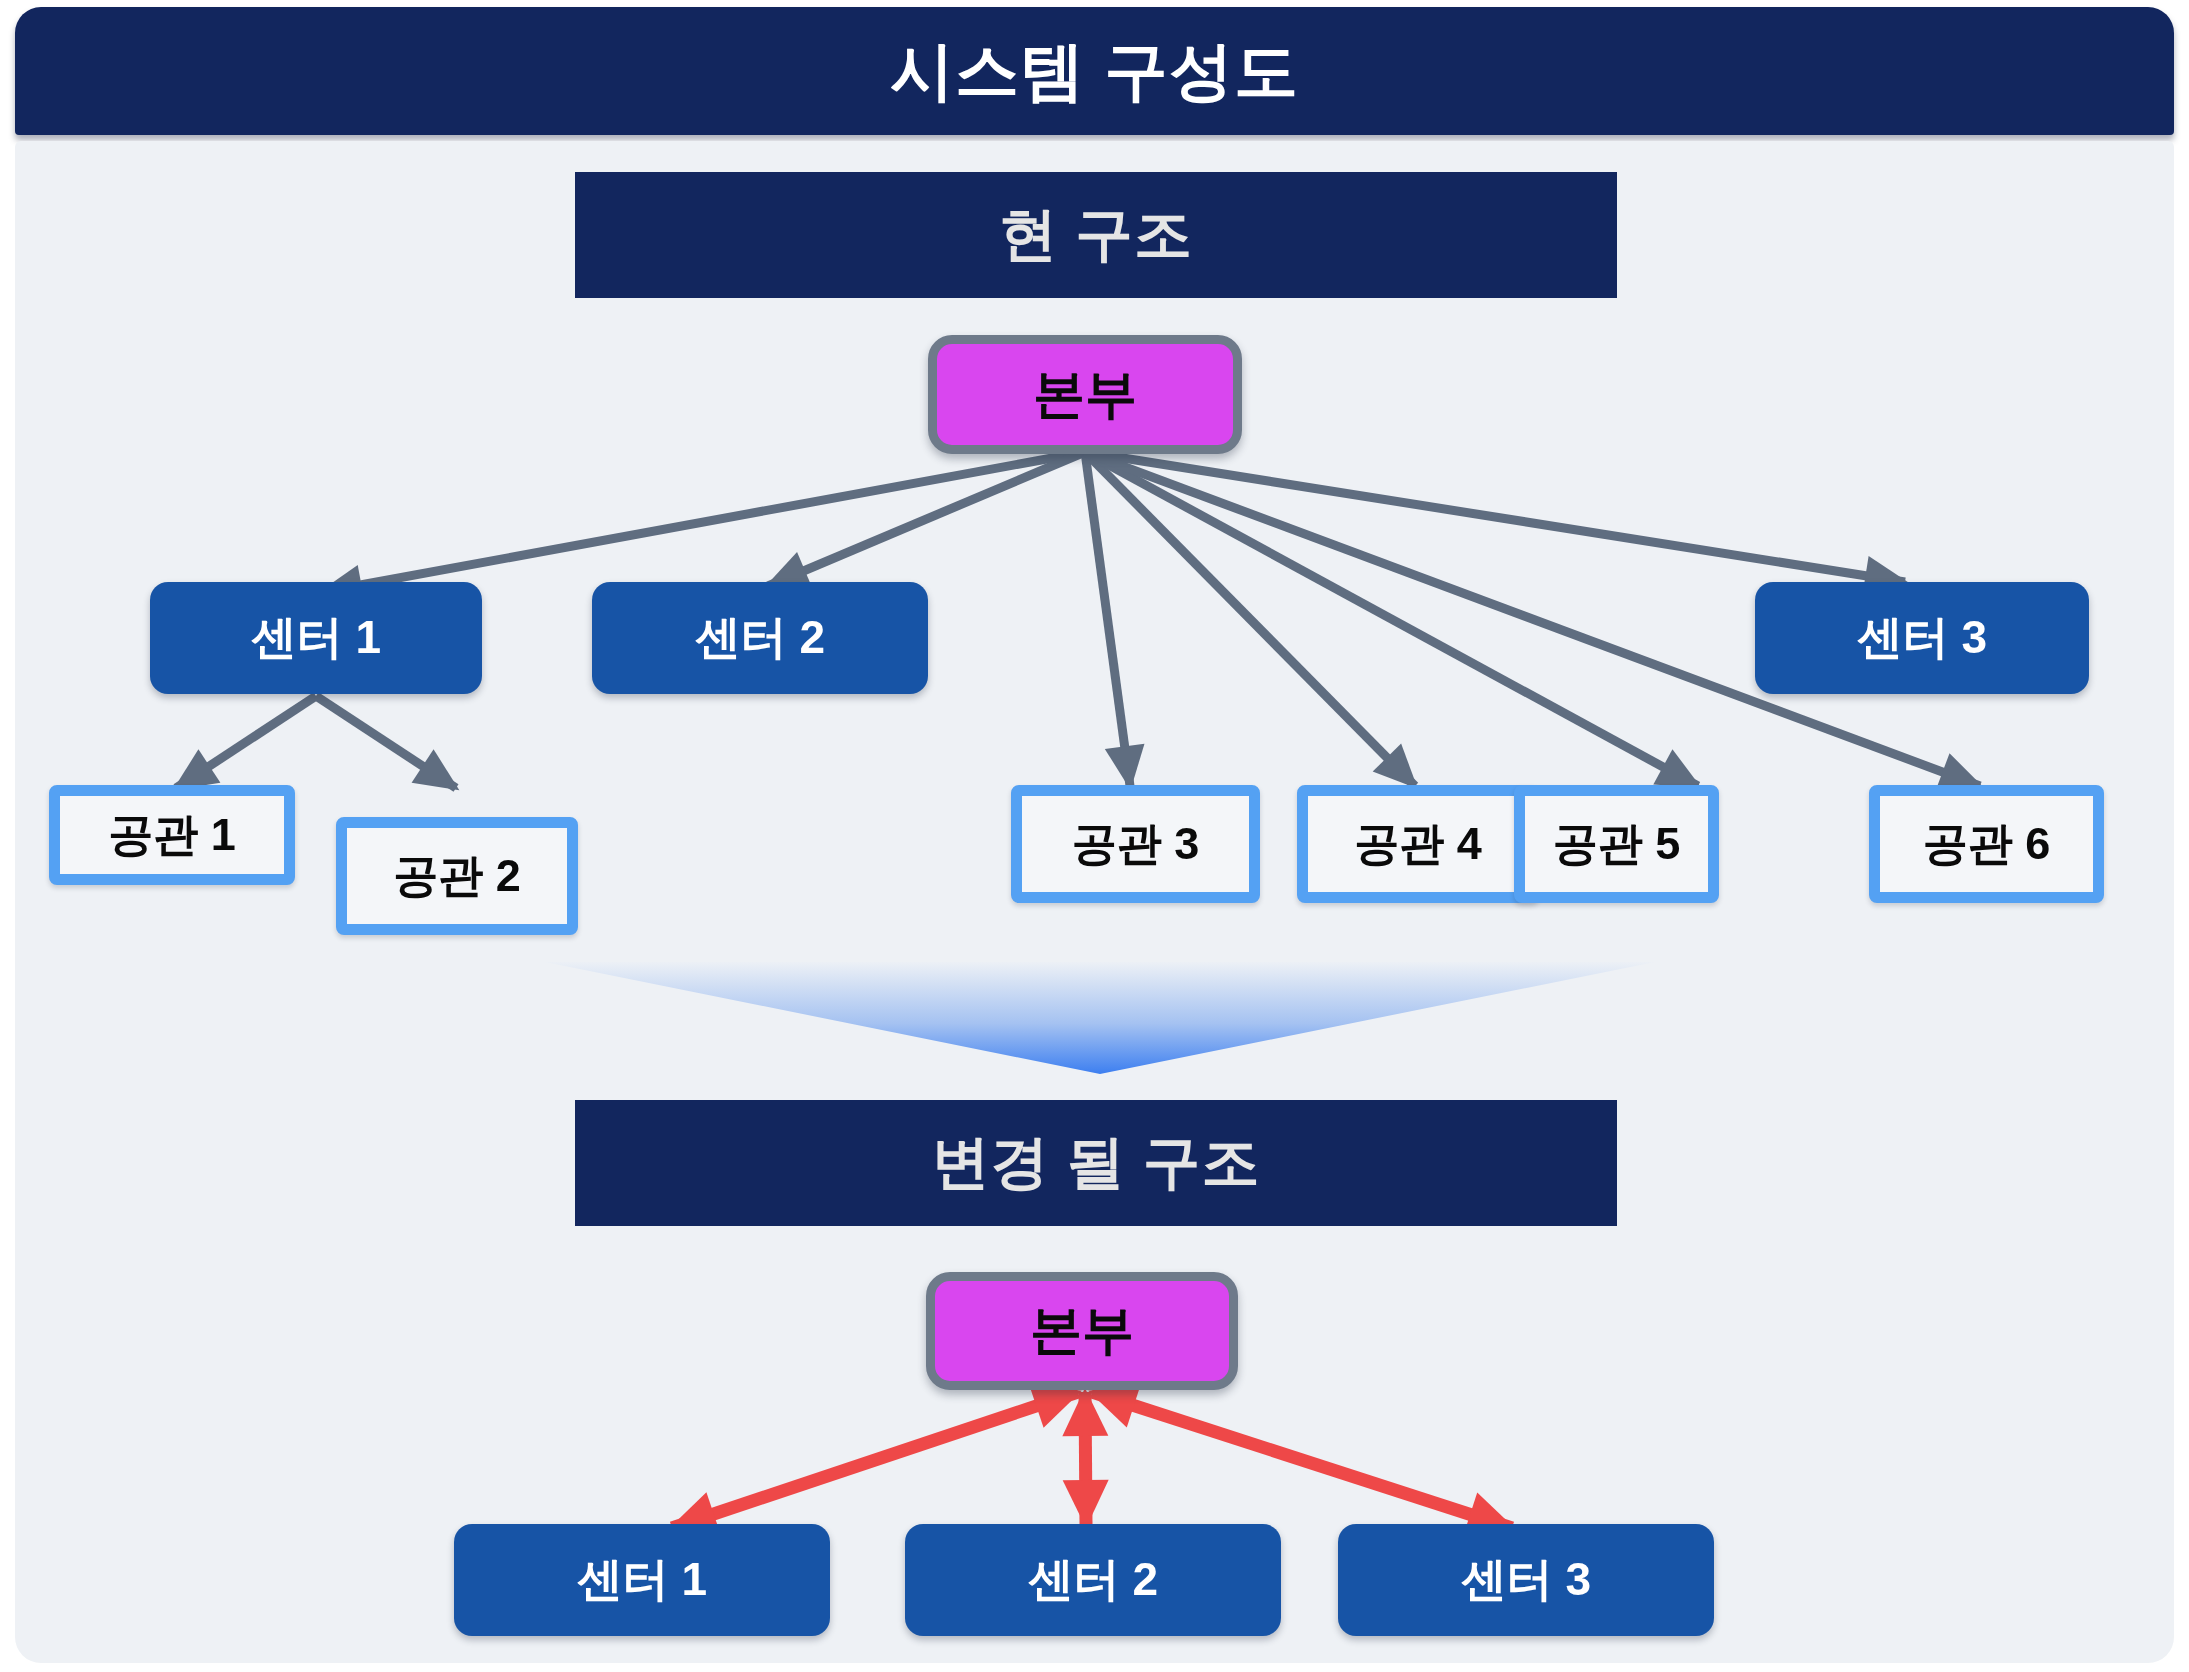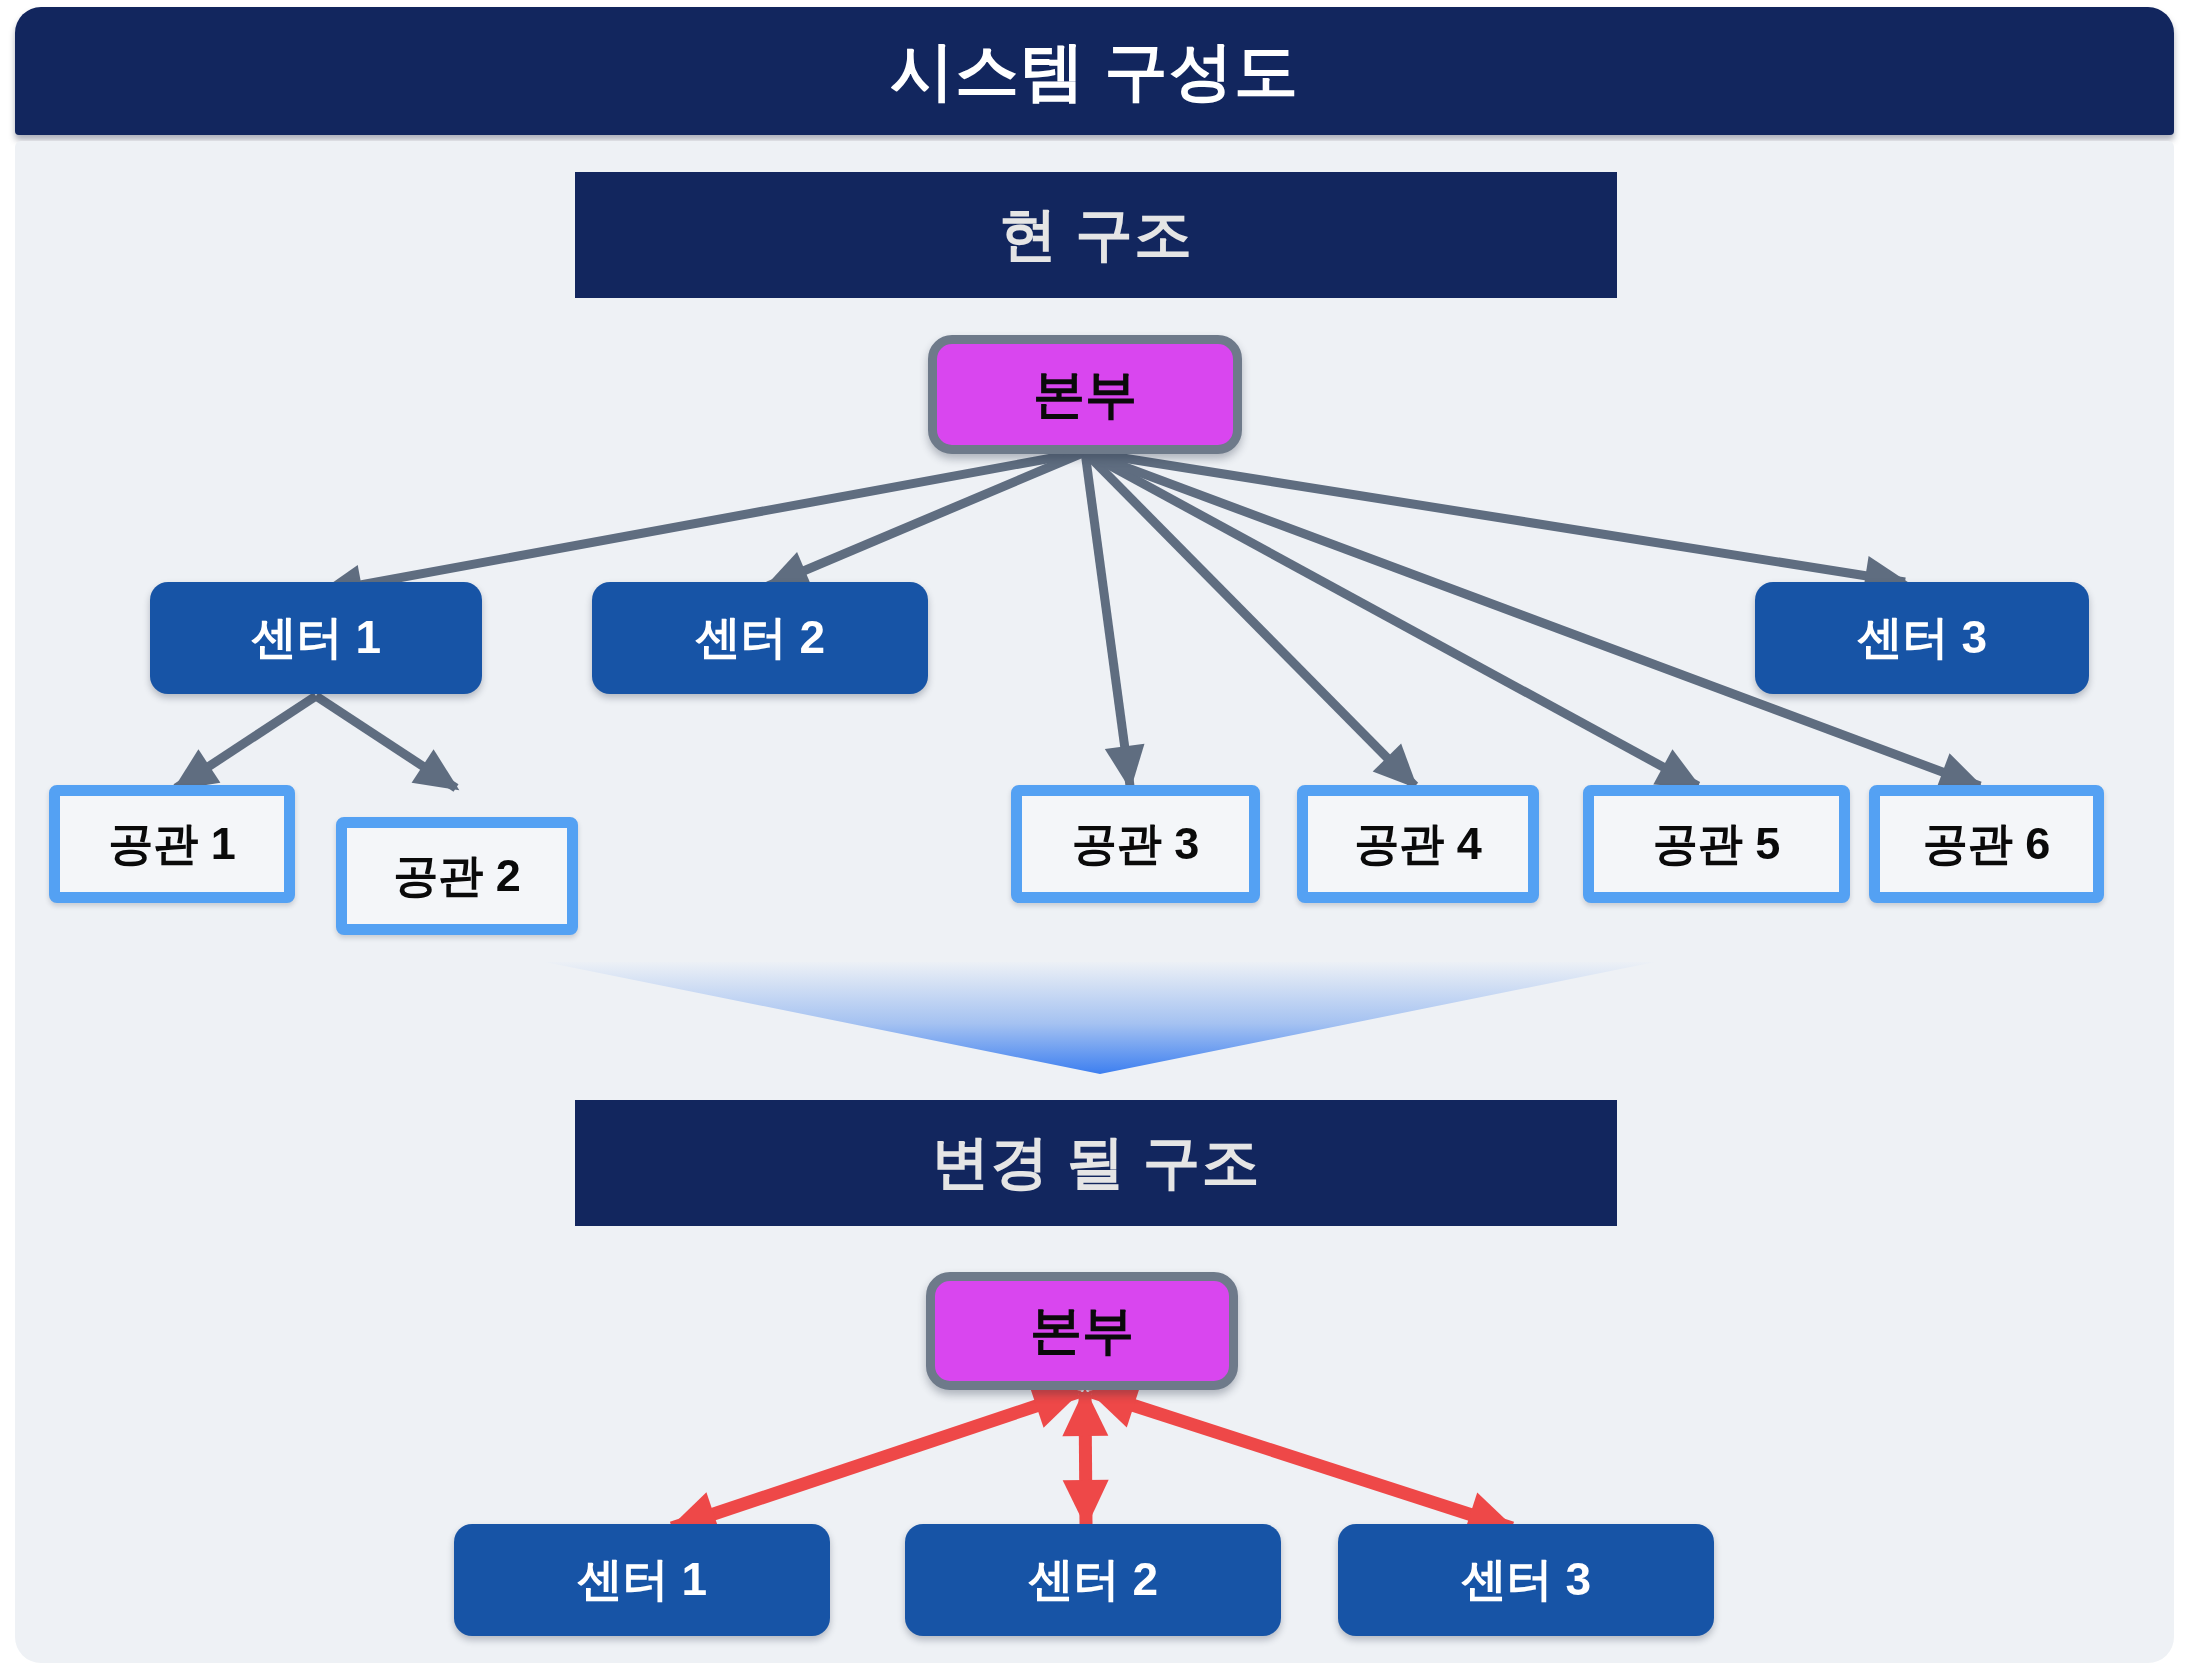--- a/index.html
+++ b/index.html
@@ -60,25 +60,25 @@
   .c3{left:1755px;top:582px;width:334px;height:112px;}
   .cb1{left:454px;top:1524px;width:376px;height:112px;}
   .cb2{left:905px;top:1524px;width:376px;height:112px;}
   .cb3{left:1338px;top:1524px;width:376px;height:112px;}
 
   .node-branch{
     background:var(--branch-fill);border:11px solid var(--branch-border);
     border-radius:8px;color:#0a0a0a;font-size:45px;
     box-shadow:0 3px 5px rgba(30,40,60,.18);
   }
-  .g1{left:49px;top:785px;width:246px;height:118px;}
+  .g1{left:49px;top:785px;width:246px;height:100px;}
   .g2{left:336px;top:817px;width:242px;height:118px;}
   .g3{left:1011px;top:785px;width:249px;height:118px;}
   .g4{left:1297px;top:785px;width:242px;height:118px;}
-  .g5{left:1583px;top:785px;width:267px;height:118px;}
+  .g5{left:1514px;top:785px;width:205px;height:118px;}
   .g6{left:1869px;top:785px;width:235px;height:118px;}
 
   .chevron{
     position:absolute;left:545px;top:962px;width:1110px;height:112px;
     background:linear-gradient(to bottom, rgba(222,234,252,0.10) 0%, rgba(140,178,240,0.75) 55%, var(--chevron-blue) 100%);
     clip-path:polygon(0 0, 100% 0, 50% 100%);
   }
 
   svg.overlay{position:absolute;left:0;top:0;pointer-events:none;}
   .gline{stroke:var(--arrow-gray);stroke-width:9;}

